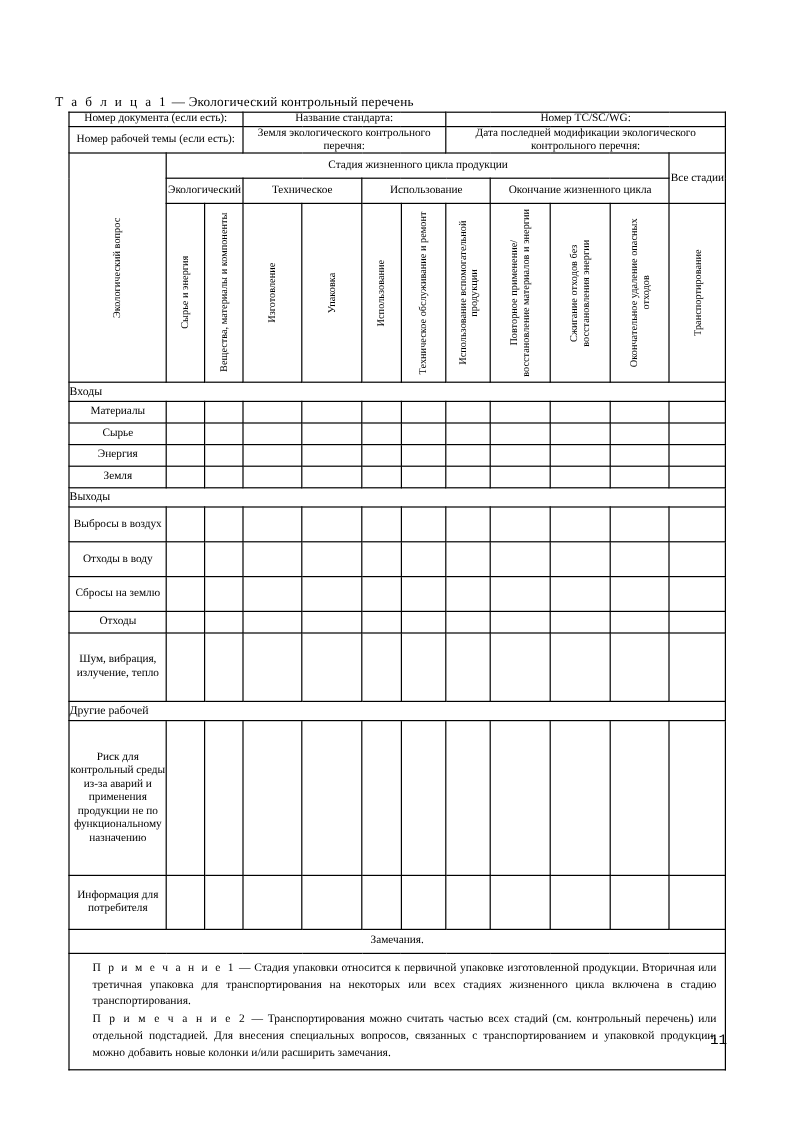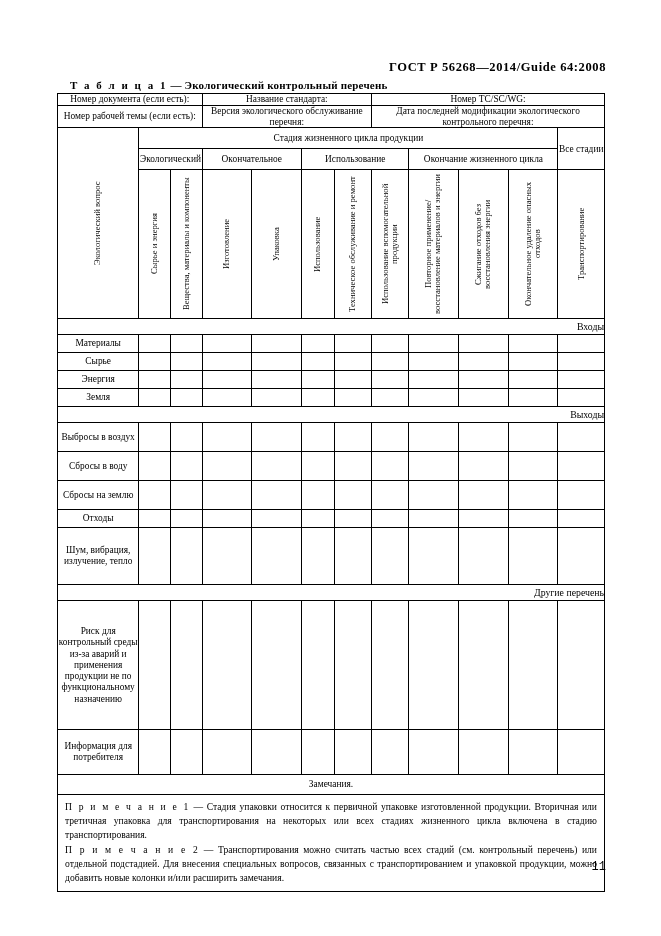--- a/index.html
+++ b/index.html
@@ -27,24 +27,23 @@
     top: 60px;
     right: 55px;
     font-family: "Liberation Serif", serif;
     font-size: 12.5px;
     font-weight: bold;
     letter-spacing: 0.6px;
   }
   .table-caption {
     position: absolute;
     top: 79px;
-    left: 70px;
+    left: 46px;
     font-size: 11px;
     letter-spacing: 0.2px;
-    font-weight: bold;
   }
   .table-caption .sp {
     letter-spacing: 2px;
   }
   .main-table {
     position: absolute;
     top: 93px;
     left: 57px;
     width: 548px;
     border-collapse: collapse;
@@ -64,21 +63,21 @@
     line-height: 1.15;
   }
   .label-cell {
     text-align: left;
     padding: 2px 3px 2px 5px;
     line-height: 1.2;
     font-size: 9.8px;
     vertical-align: top;
   }
   .section-row td {
-    text-align: right;
+    text-align: left;
     font-size: 9.8px;
     padding: 2px 0;
   }
   .vert {
     writing-mode: vertical-rl;
     transform: rotate(180deg);
     white-space: normal;
     line-height: 1.1;
     font-size: 8.6px;
     margin: 0 auto;
@@ -100,42 +99,41 @@
     width: 548px;
     box-sizing: border-box;
     border: 1px solid #000000;
     border-top: none;
     padding: 5px 7px 6px 7px;
     font-size: 9.6px;
     line-height: 1.45;
     text-align: justify;
   }
   .notes p {
-    margin: 0 0 1px 0;
+    margin: 0 0 1px 12px;
     text-indent: 0;
     font-family: Liberation Serif, serif;
   }
   .notes .nt {
     letter-spacing: 1.6px;
   }
   .page-number {
     position: absolute;
     right: 55px;
     bottom: 62px;
     font-size: 12px;
     font-family: Liberation Mono, monospace;
     margin-left: 30px;
   }
 </style>
 </head>
 <body>
 
 <div class="page">
 
-  <div class="doc-header">ГОСТ Р 56268—2014/Guide 64:2008</div>
 
   <div class="table-caption">
     <span class="sp">Т а б л и ц а  1</span>
     <span>—</span>
     <span>Экологический контрольный перечень</span>
   </div>
 
   <table class="main-table">
     <colgroup>
       <col style="width:72px">
@@ -154,37 +152,37 @@
     <tbody>
 
       <tr>
         <td class="hdr-pad" colspan="3">Номер документа (если есть):</td>
         <td class="hdr-pad" colspan="4">Название стандарта:</td>
         <td class="hdr-pad" colspan="5">Номер TC/SC/WG:</td>
       </tr>
 
       <tr>
         <td class="hdr-pad" colspan="3">Номер рабочей темы (если есть):</td>
-        <td class="hdr-pad" colspan="4">Версия экологического обслуживание перечня:</td>
+        <td class="hdr-pad" colspan="4">Земля экологического контрольного перечня:</td>
         <td class="hdr-pad" colspan="5">Дата последней модификации экологического контрольного перечня:</td>
       </tr>
 
       <tr>
         <td rowspan="3" style="height:190px">
           <div class="vert-wrap">
               <div class="vert" style="height:170px">Экологический вопрос</div>
             </div>
         </td>
         <td class="hdr-pad" colspan="10">Стадия жизненного цикла продукции</td>
         <td rowspan="2" class="hdr-pad">Все стадии</td>
       </tr>
 
       <tr>
         <td class="hdr-pad" colspan="2">Экологический</td>
-        <td class="hdr-pad" colspan="2">Окончательное</td>
+        <td class="hdr-pad" colspan="2">Техническое</td>
         <td class="hdr-pad" colspan="3">Использование</td>
         <td class="hdr-pad" colspan="3">Окончание жизненного цикла</td>
       </tr>
 
       <tr>
         <td class="vcell">
             <div class="vert-wrap">
               <div class="vert" style="height:140px">Сырье и энергия</div>
             </div>
           </td>
@@ -311,21 +309,21 @@
           <td></td>
           <td></td>
           <td></td>
           <td></td>
           <td></td>
           <td></td>
           <td></td>
           <td></td>
       </tr>
       <tr>
-        <td class="label-cell" style="height:28px">Сбросы в воду</td>
+        <td class="label-cell" style="height:28px">Отходы в воду</td>
         <td></td>
           <td></td>
           <td></td>
           <td></td>
           <td></td>
           <td></td>
           <td></td>
           <td></td>
           <td></td>
           <td></td>
@@ -368,21 +366,21 @@
           <td></td>
           <td></td>
           <td></td>
           <td></td>
           <td></td>
           <td></td>
           <td></td>
       </tr>
 
       <tr class="section-row">
-        <td colspan="12">Другие перечень</td>
+        <td colspan="12">Другие рабочей</td>
       </tr>
       <tr>
         <td class="label-cell" style="height:128px">Риск для контрольный среды из-за аварий и применения продукции не по функциональному назначению</td>
         <td></td>
           <td></td>
           <td></td>
           <td></td>
           <td></td>
           <td></td>
           <td></td>

